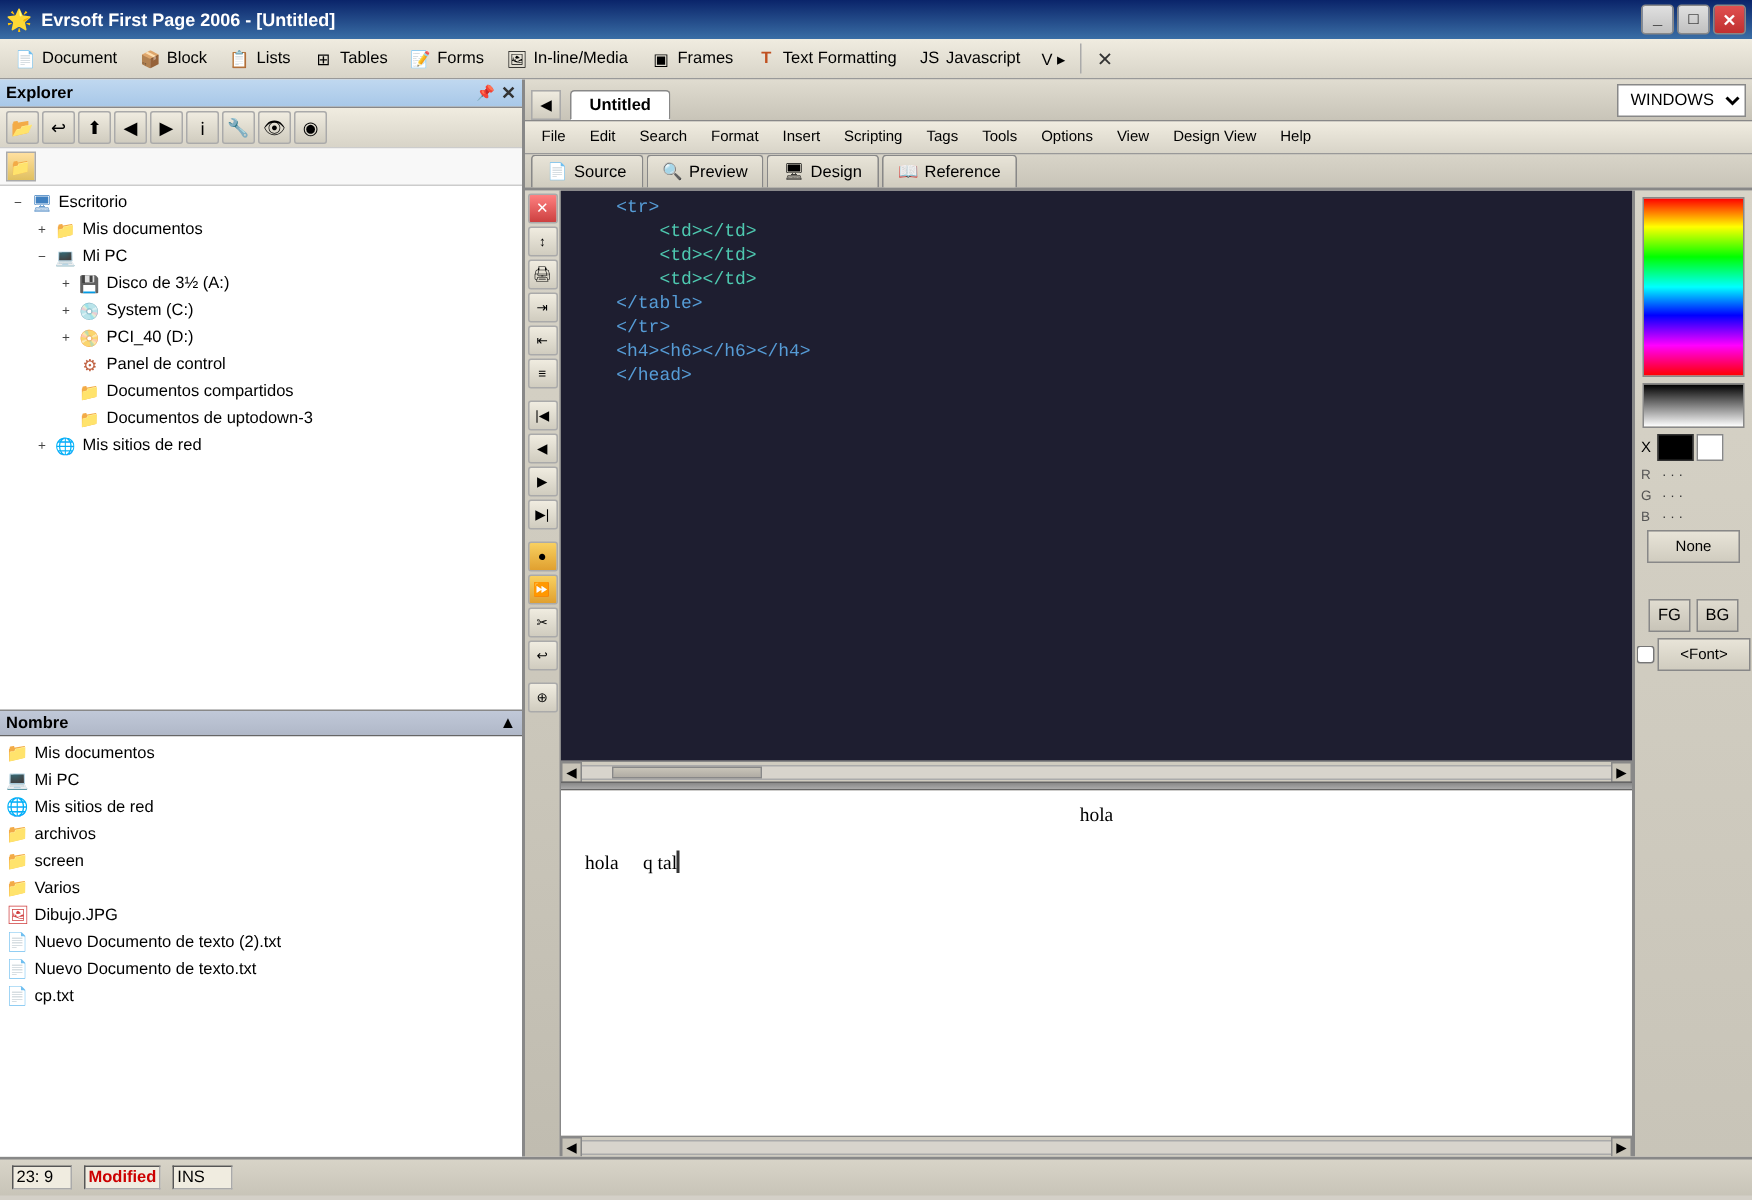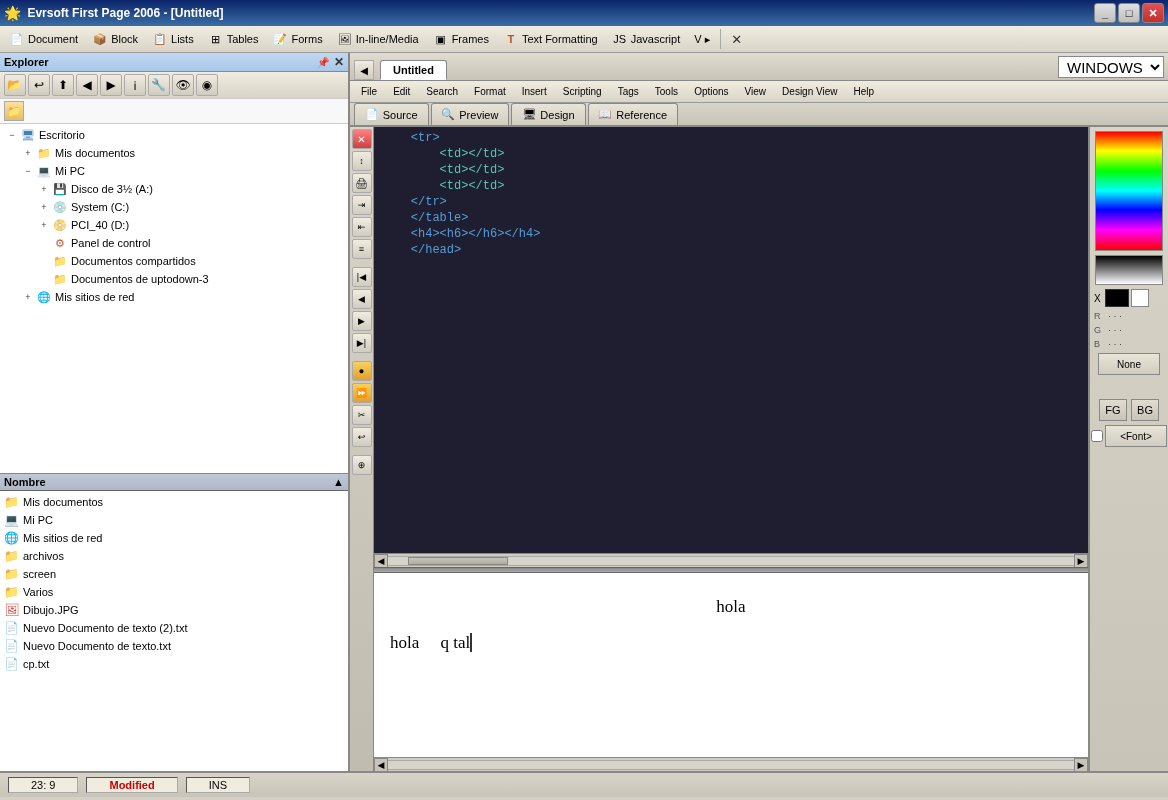--- a/index.html
+++ b/index.html
@@ -205,21 +205,21 @@
       position: relative;
     }
     .file-tab.active {
       background: white;
       border-bottom: 1px solid white;
       z-index: 2;
       font-weight: bold;
     }
     .tab-spacer { flex: 1; }
     #render-select {
-      font-size: 15px;
+      font-size: 11px;
       border: 1px solid #888;
       background: white;
       padding: 1px 4px;
       height: 22px;
       margin-bottom: 2px;
     }
 
     
     #editor-menubar {
       background: linear-gradient(to bottom, #f0ece0, #d8d4c8);
@@ -404,21 +404,21 @@
       height: 26px;
       background: linear-gradient(to bottom, #d8d4c8, #c8c4b8);
       border-top: 2px solid #888;
       display: flex;
       align-items: center;
       padding: 0 8px;
       gap: 8px;
       font-size: 11px;
     }
     .status-segment {
-      padding: 1px 22px;
+      padding: 1px 2px;
       border: 1px inset #aaa;
       background: #f0ece0;
       min-width: 40px;
       text-align: left;
     }
     .status-modified { color: #cc0000; font-weight: bold; }
 
     
     ::-webkit-scrollbar { width: 14px; height: 14px; }
     ::-webkit-scrollbar-track { background: #d0ccc0; }
@@ -712,44 +712,44 @@
           <div class="code-line">
             <span style="color:#4ec9b0;">&nbsp;&nbsp;&nbsp;&nbsp;&nbsp;&nbsp;&nbsp;&nbsp;&lt;td&gt;&lt;/td&gt;</span>
           </div>
           <div class="code-line">
             <span style="color:#4ec9b0;">&nbsp;&nbsp;&nbsp;&nbsp;&nbsp;&nbsp;&nbsp;&nbsp;&lt;td&gt;&lt;/td&gt;</span>
           </div>
           <div class="code-line">
             <span style="color:#4ec9b0;">&nbsp;&nbsp;&nbsp;&nbsp;&nbsp;&nbsp;&nbsp;&nbsp;&lt;td&gt;&lt;/td&gt;</span>
           </div>
           <div class="code-line">
+            <span style="color:#569cd6;">&nbsp;&nbsp;&nbsp;&nbsp;&lt;/table&gt;</span>
+          </div>
+          <div class="code-line">
             <span style="color:#569cd6;">&nbsp;&nbsp;&nbsp;&nbsp;&lt;/tr&gt;</span>
-          </div>
-          <div class="code-line">
-            <span style="color:#569cd6;">&nbsp;&nbsp;&nbsp;&nbsp;&lt;/table&gt;</span>
           </div>
           <div class="code-line">
             <span style="color:#569cd6;">&nbsp;&nbsp;&nbsp;&nbsp;&lt;h4&gt;&lt;h6&gt;&lt;/h6&gt;&lt;/h4&gt;</span>
           </div>
           <div class="code-line">
             <span style="color:#569cd6;">&nbsp;&nbsp;&nbsp;&nbsp;&lt;/head&gt;</span>
           </div>
         </div>
 
         <div style="height:14px; background:#d0ccc0; display:flex; align-items:center; border-top:1px solid #888;">
           <div style="width:14px; height:14px; background:#c8c4b8; border:1px solid #888; display:flex; align-items:center; justify-content:center; font-size:9px; cursor:pointer;">◀</div>
           <div style="flex:1; height:10px; background:#d8d4cc; border-top:1px solid #aaa; border-bottom:1px solid #aaa; position:relative;">
             <div style="position:absolute; left:20px; width:100px; height:100%; background:linear-gradient(to bottom,#c8c4b8,#b0aca4); border:1px solid #888;"></div>
           </div>
           <div style="width:14px; height:14px; background:#c8c4b8; border:1px solid #888; display:flex; align-items:center; justify-content:center; font-size:9px; cursor:pointer;">▶</div>
         </div>
 
         <div id="editor-splitter" style="height:6px; background:linear-gradient(to bottom, #888, #aaa); cursor:ns-resize; border-top:1px solid #666; border-bottom:1px solid #666;"></div>
 
-        <div id="preview-area" style="height:184px; background:white; overflow:auto; padding:24px 16px; font-family:'Times New Roman',serif; font-size:17px; position:relative;">
+        <div id="preview-area" style="height:230px; background:white; overflow:auto; padding:8px 16px; font-family:'Times New Roman',serif; font-size:13px; position:relative;">
           <div style="text-align:center; margin-bottom:16px;">
             <span>hola</span>
           </div>
           <div>
             <span>hola &nbsp;&nbsp;&nbsp; q tal</span><span style="border-left:2px solid #333;"></span>
           </div>
         </div>
 
         <div style="height:14px; background:#d0ccc0; display:flex; align-items:center; border-top:1px solid #888;">
           <div style="width:14px; height:14px; background:#c8c4b8; border:1px solid #888; display:flex; align-items:center; justify-content:center; font-size:9px; cursor:pointer;">◀</div>

